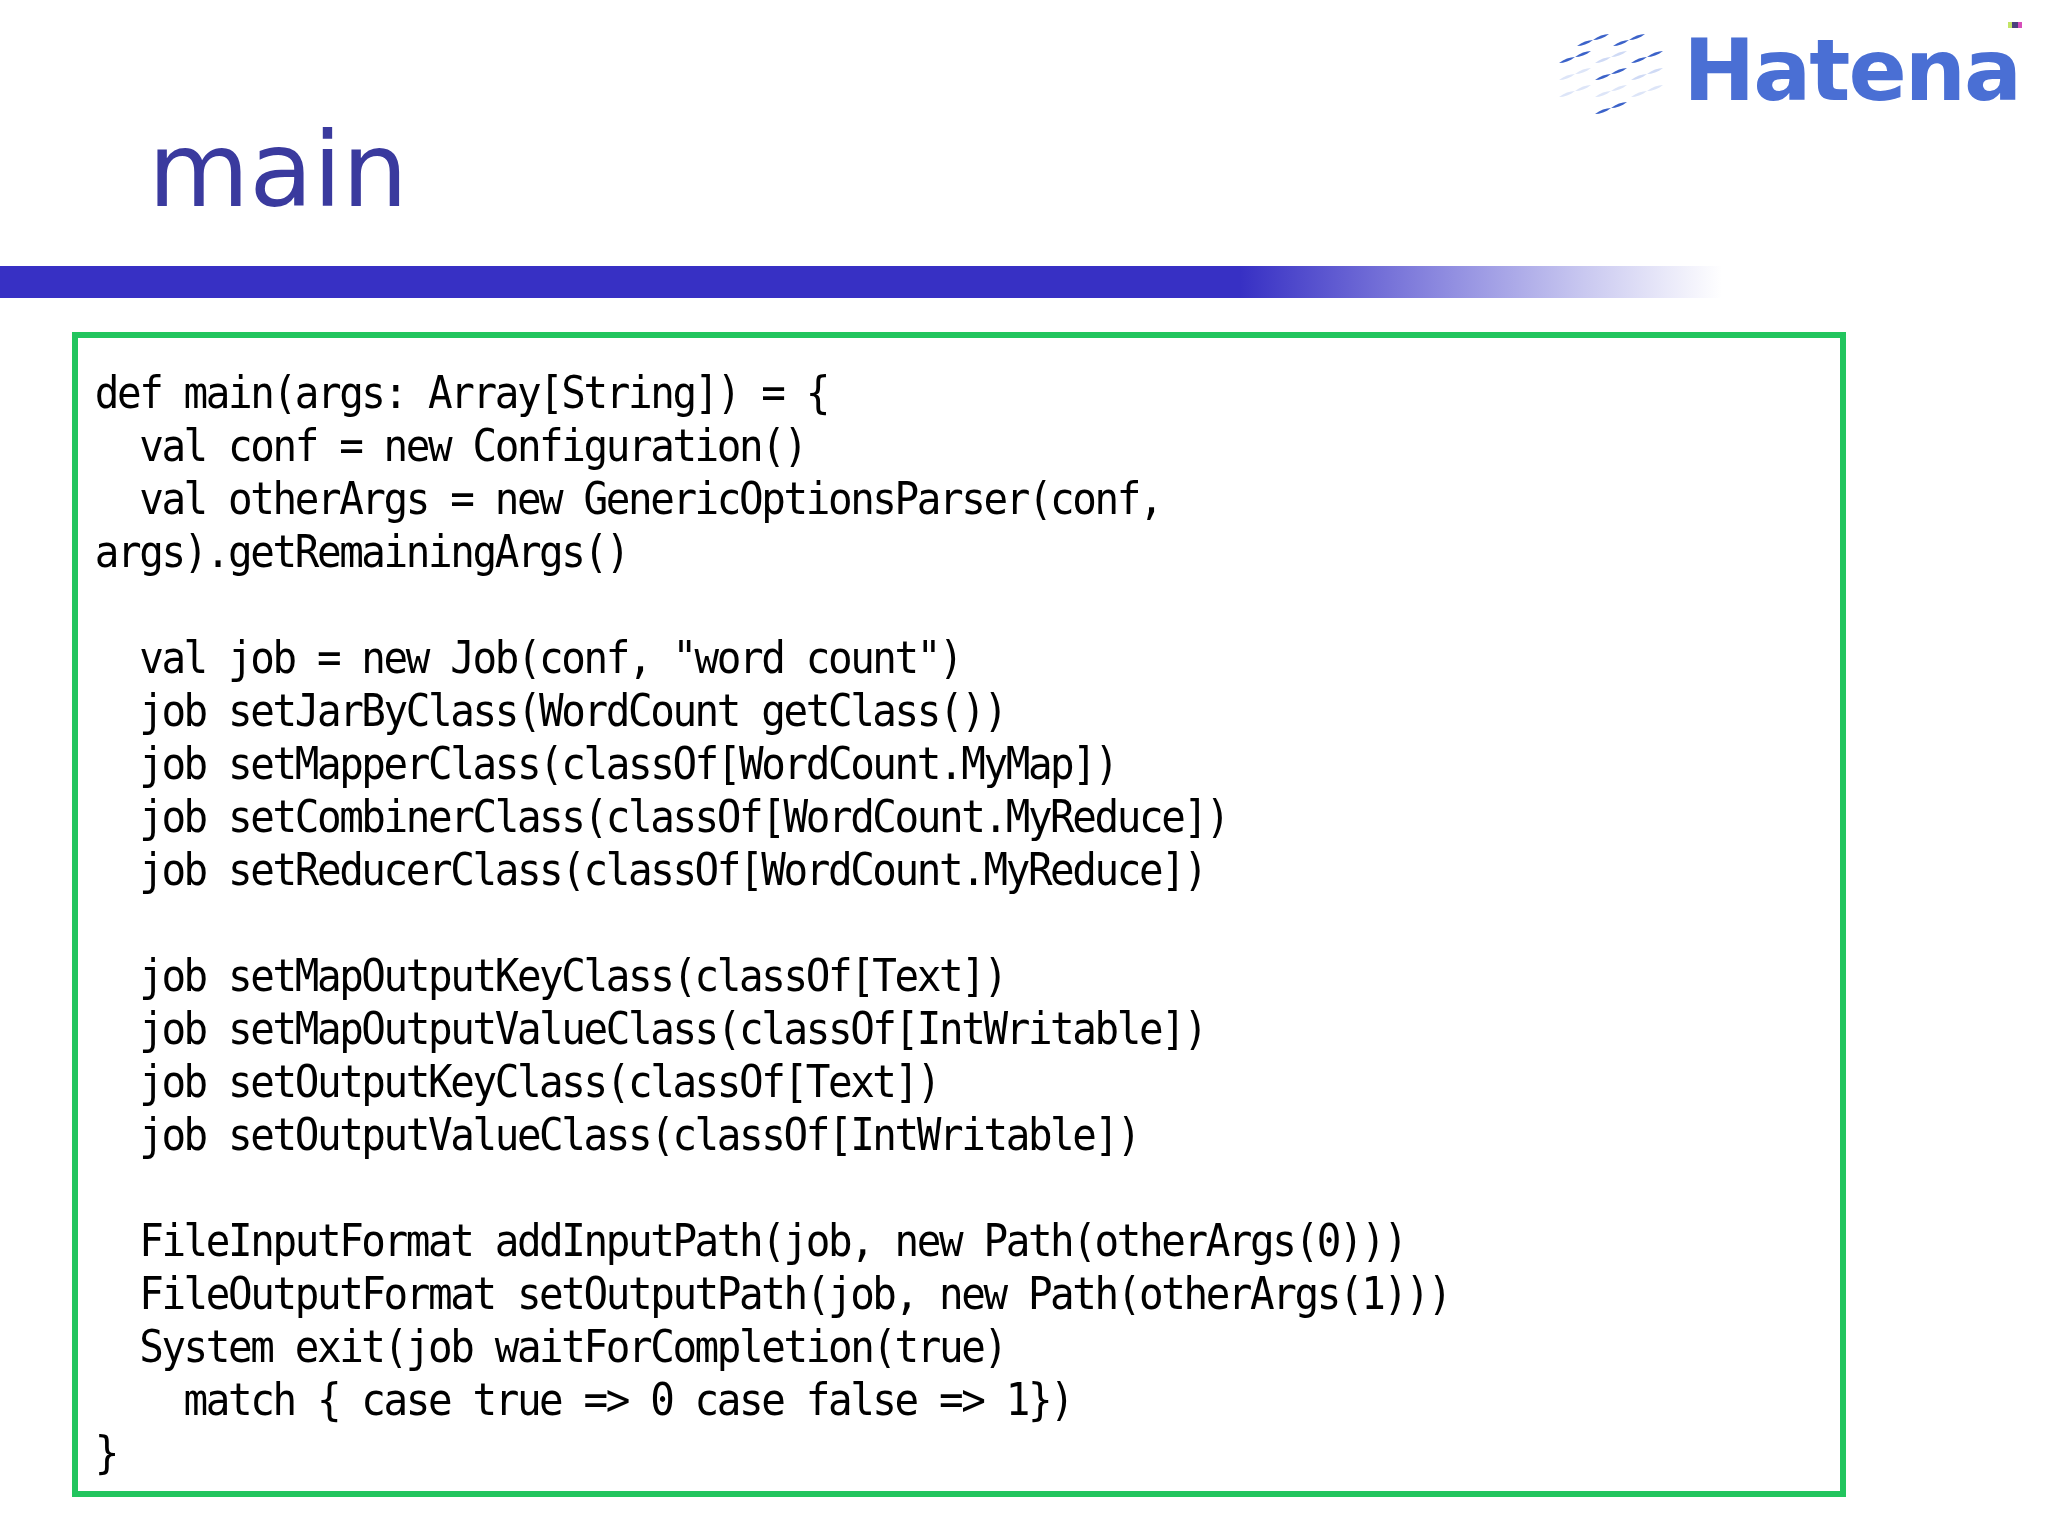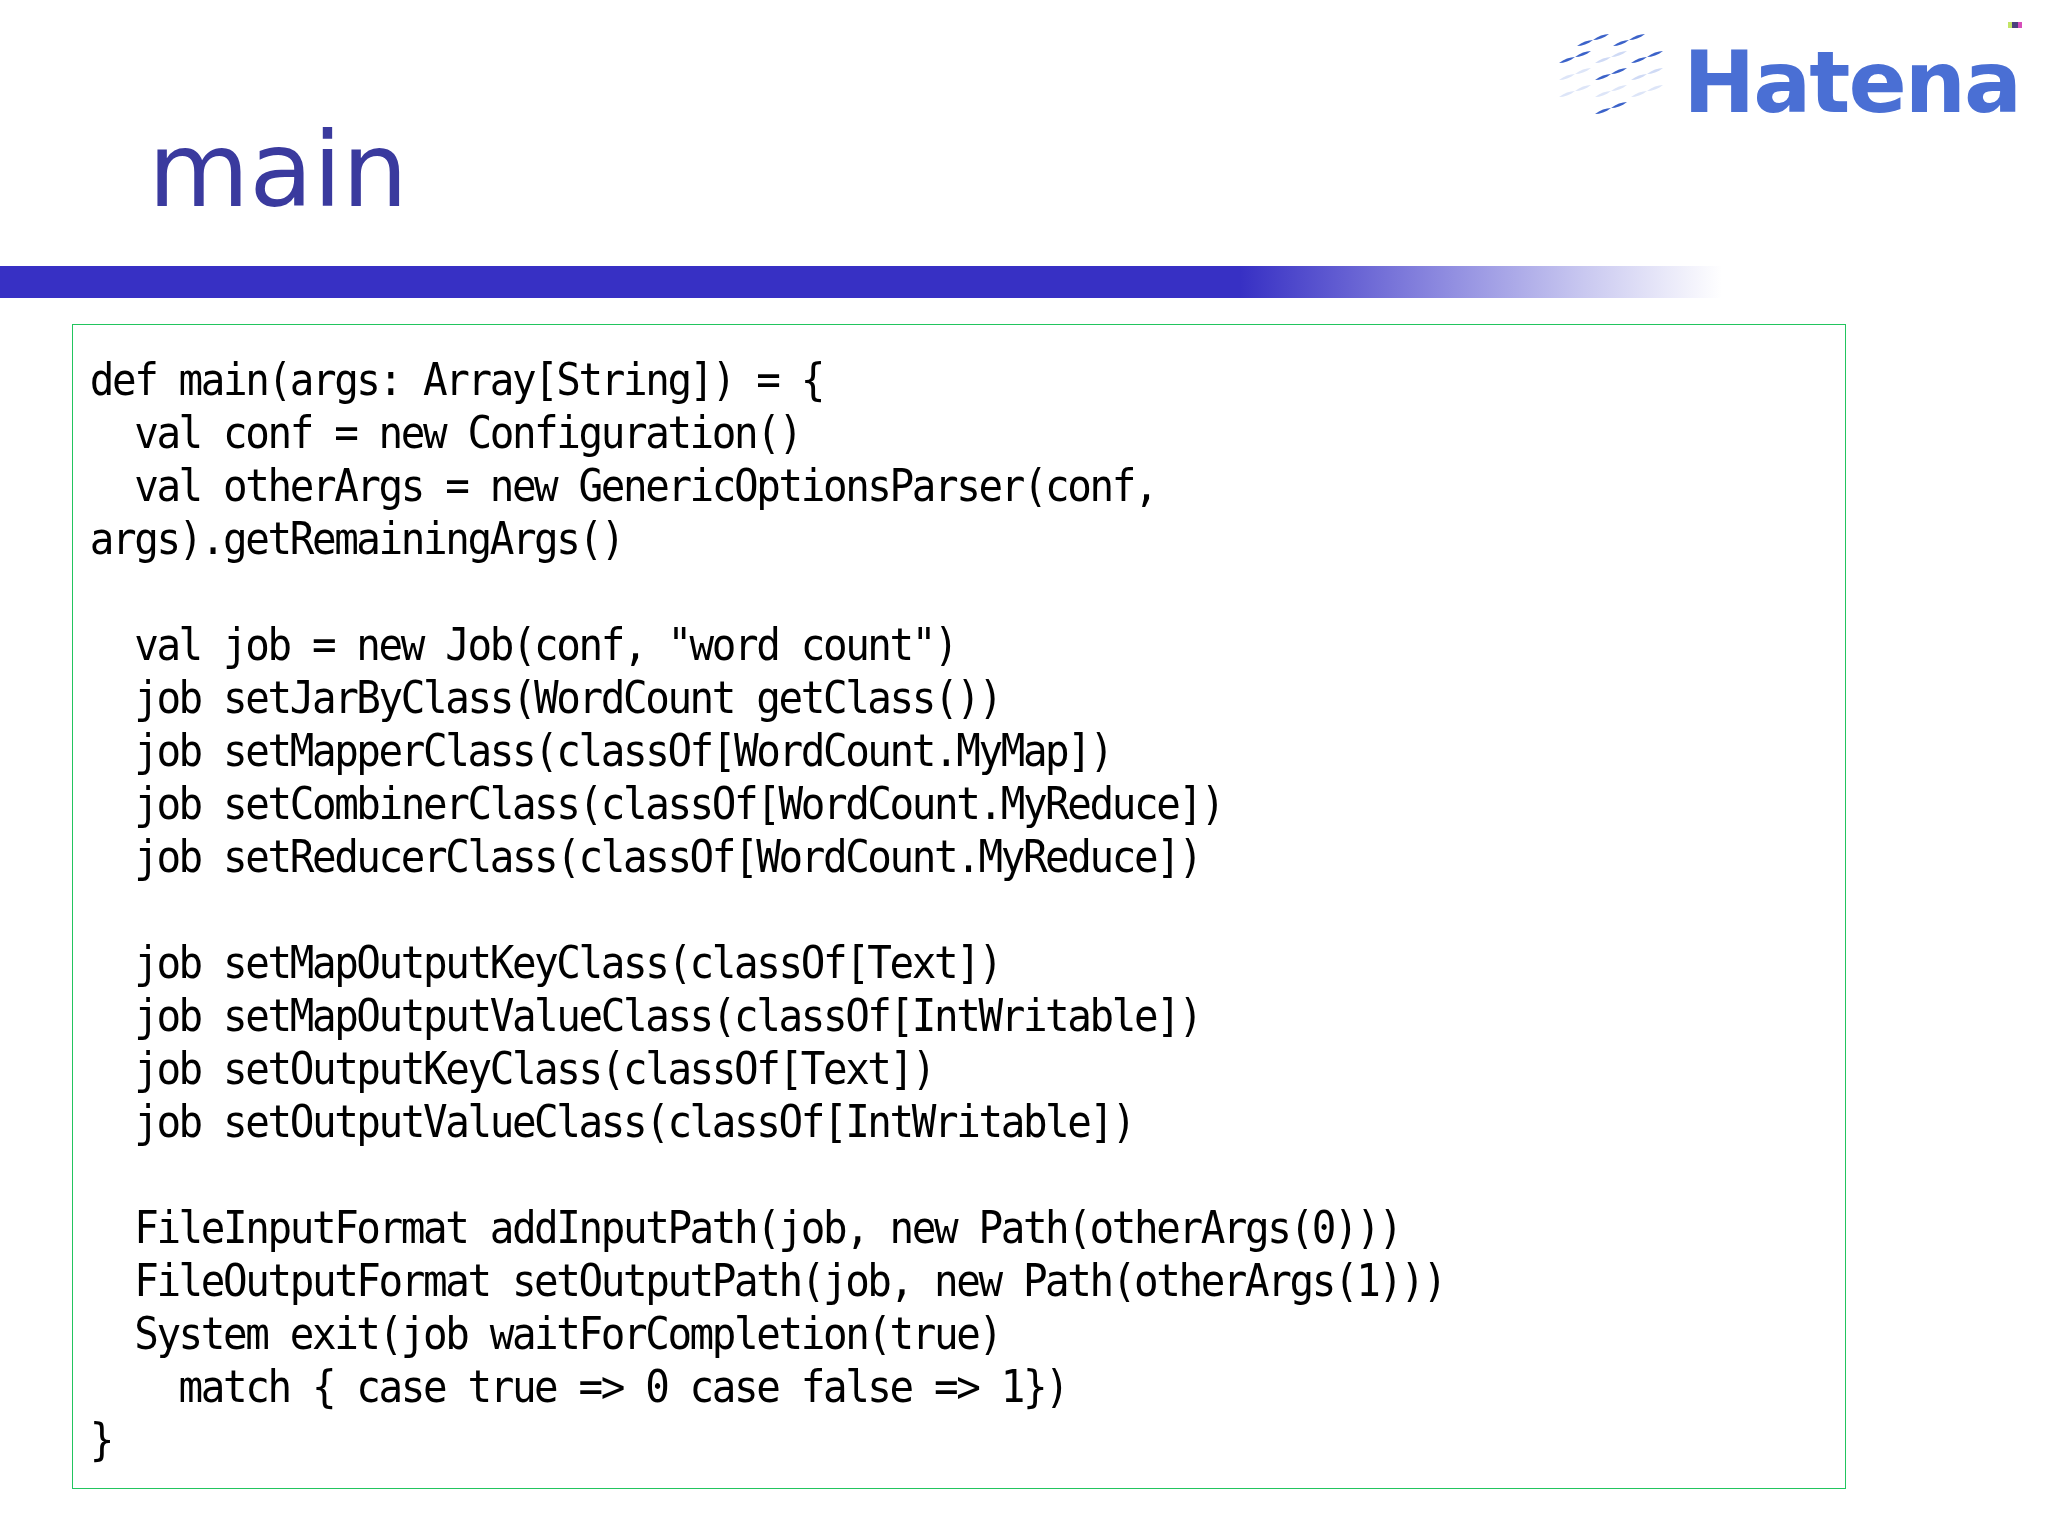--- a/index.html
+++ b/index.html
@@ -31,21 +31,21 @@
     display: block;
   }
   .brand-word {
     font-family: "DejaVu Sans", sans-serif;
     font-size: 86px;
     font-weight: 700;
     letter-spacing: -2px;
     color: #4a6fd4;
     line-height: 1;
     position: relative;
-    top: 12px;
+    top: 0;
   }
 
   .corner-speck {
     position: absolute;
     top: 22px;
     left: 2008px;
     width: 14px;
     height: 6px;
     background: linear-gradient(90deg,#b9e04a 0 30%, #2b1f66 30% 70%, #d02fae 70% 100%);
     opacity: .85;
@@ -76,24 +76,24 @@
                 #3730c4 72%,
                 #8f8ce0 84%,
                 #c9c8f0 92%,
                 #ffffff 100%);
   }
 
   
   .code-box {
     position: absolute;
     left: 72px;
-    top: 324px;
+    top: 332px;
     width: 1774px;
     height: 1165px;
-    border: 1px solid #22c55e;
+    border: 6px solid #22c55e;
     box-sizing: border-box;
     background: #ffffff;
   }
   .code-text {
     margin: 0;
     padding: 28px 18px 0 18px;
     font-family: "DejaVu Sans Mono", monospace;
     font-size: 44px;
     line-height: 53px;
     color: #000000;

